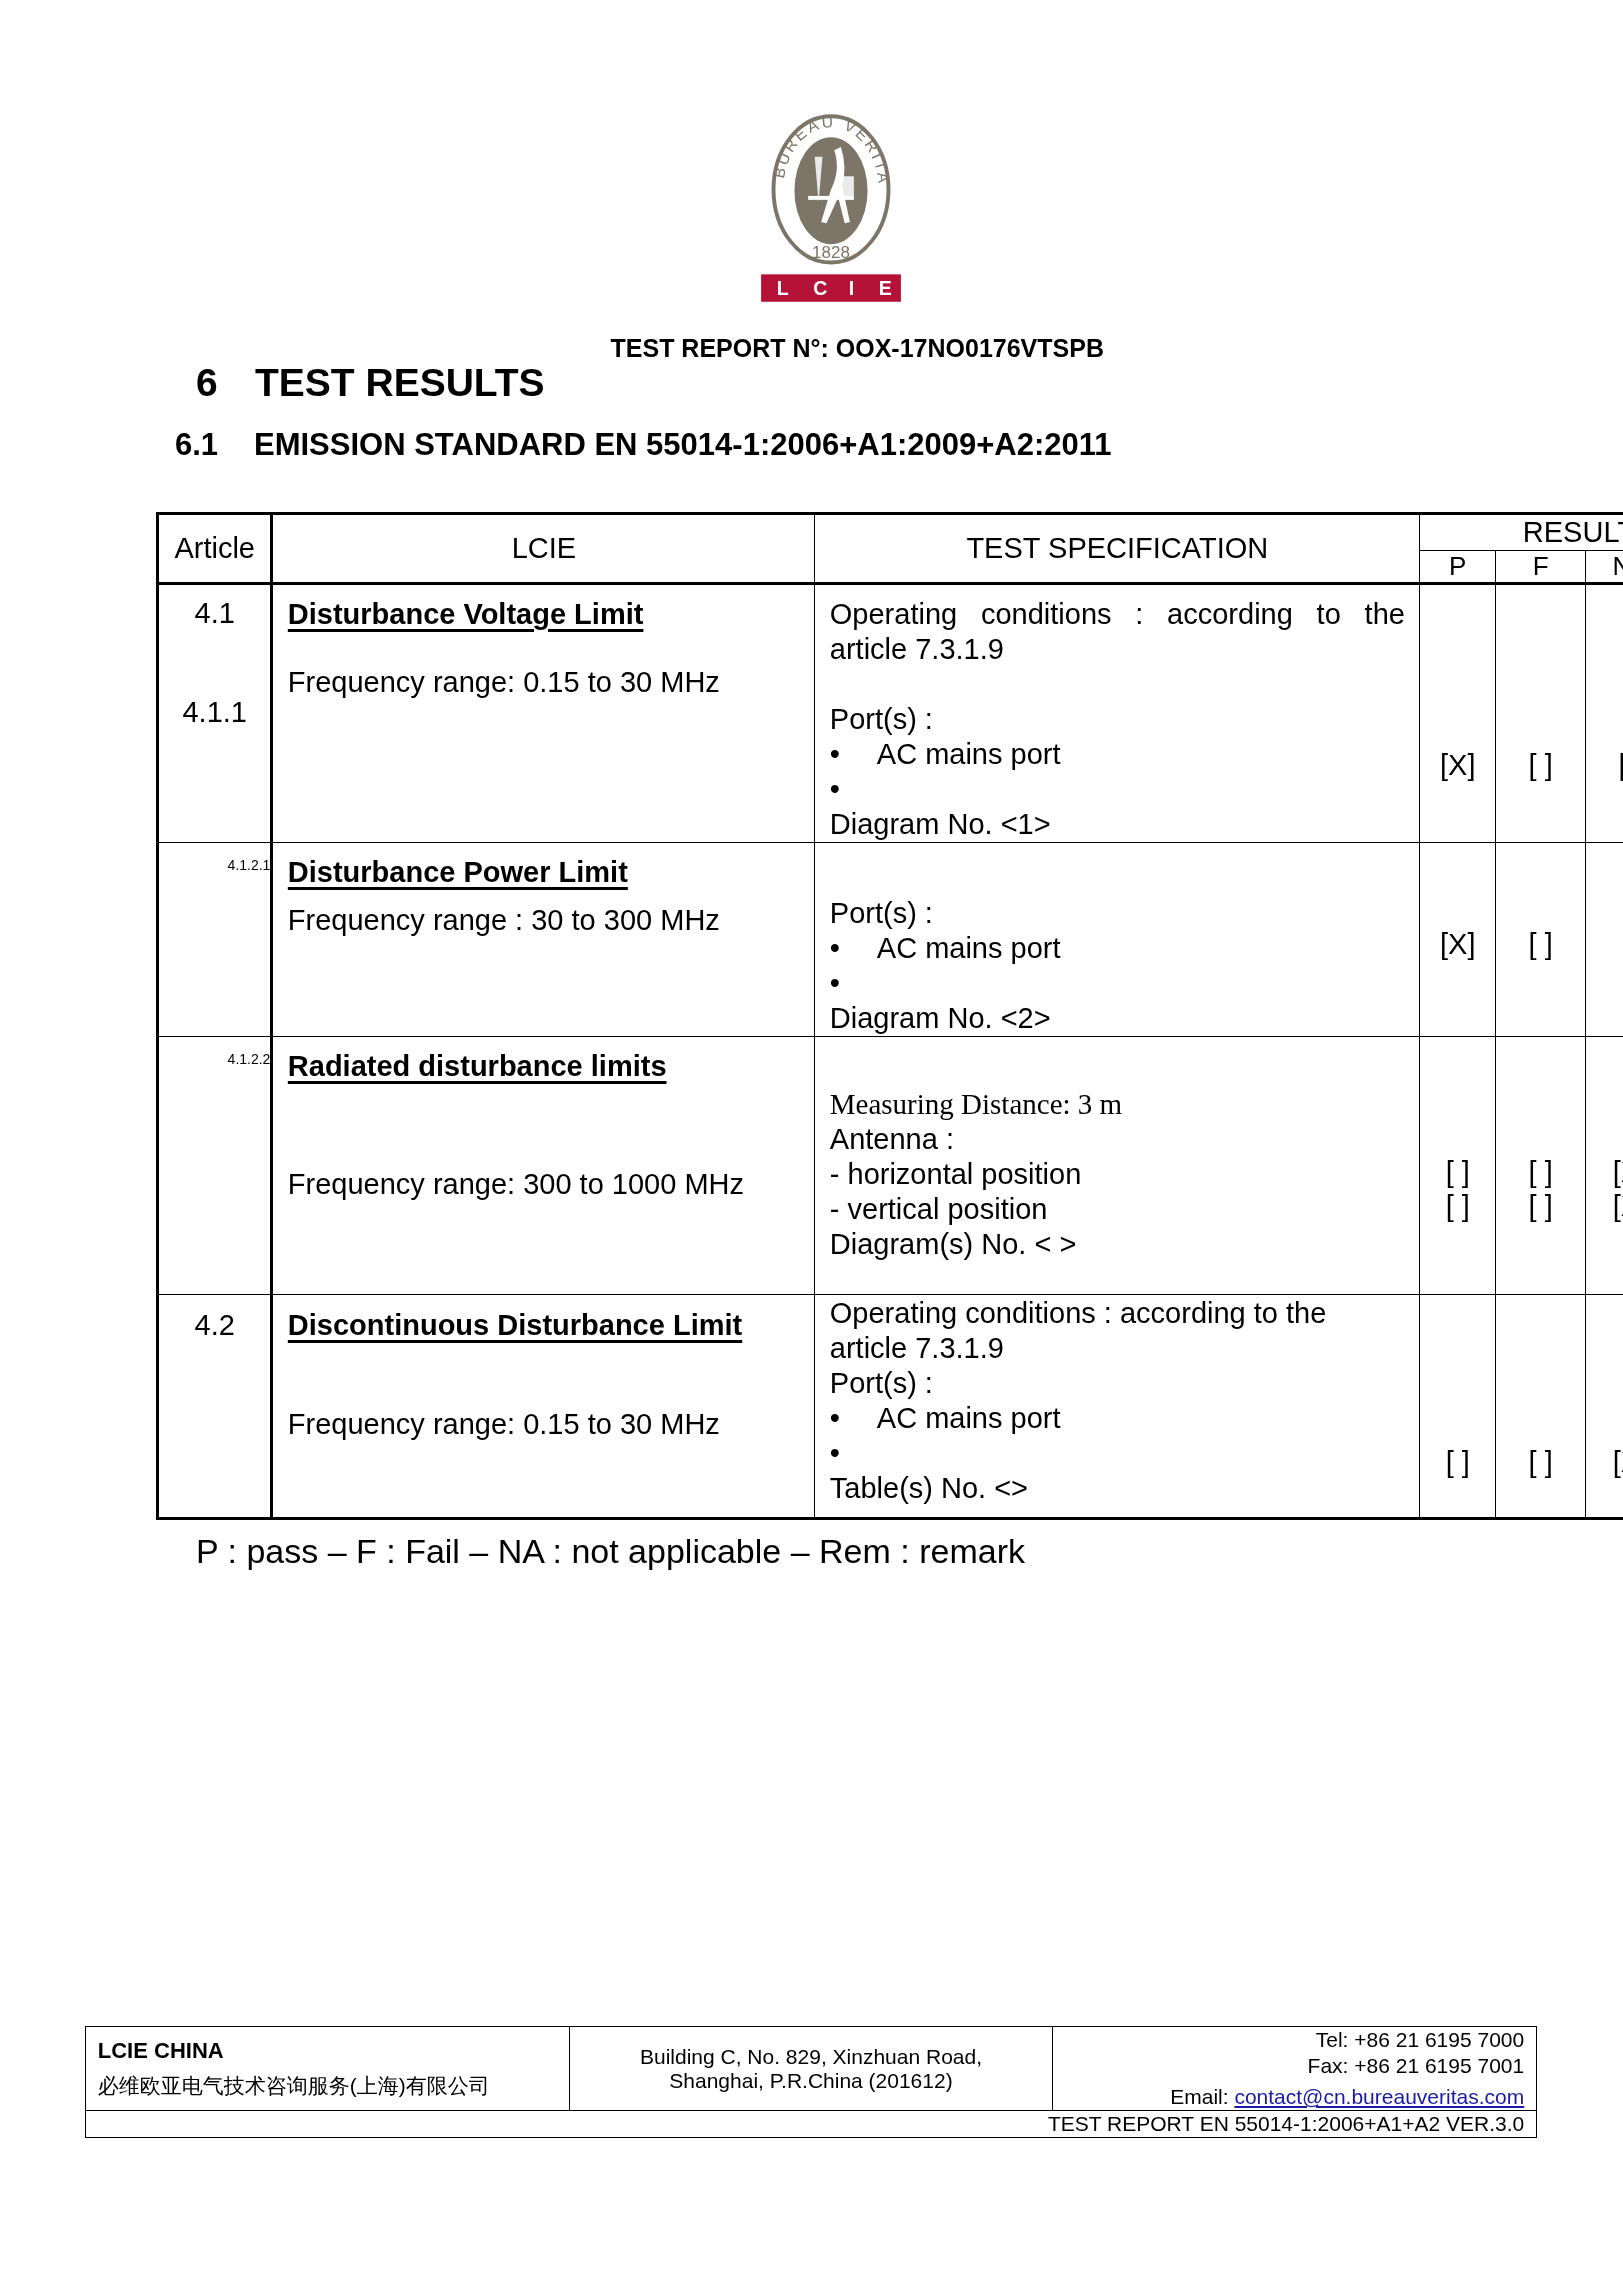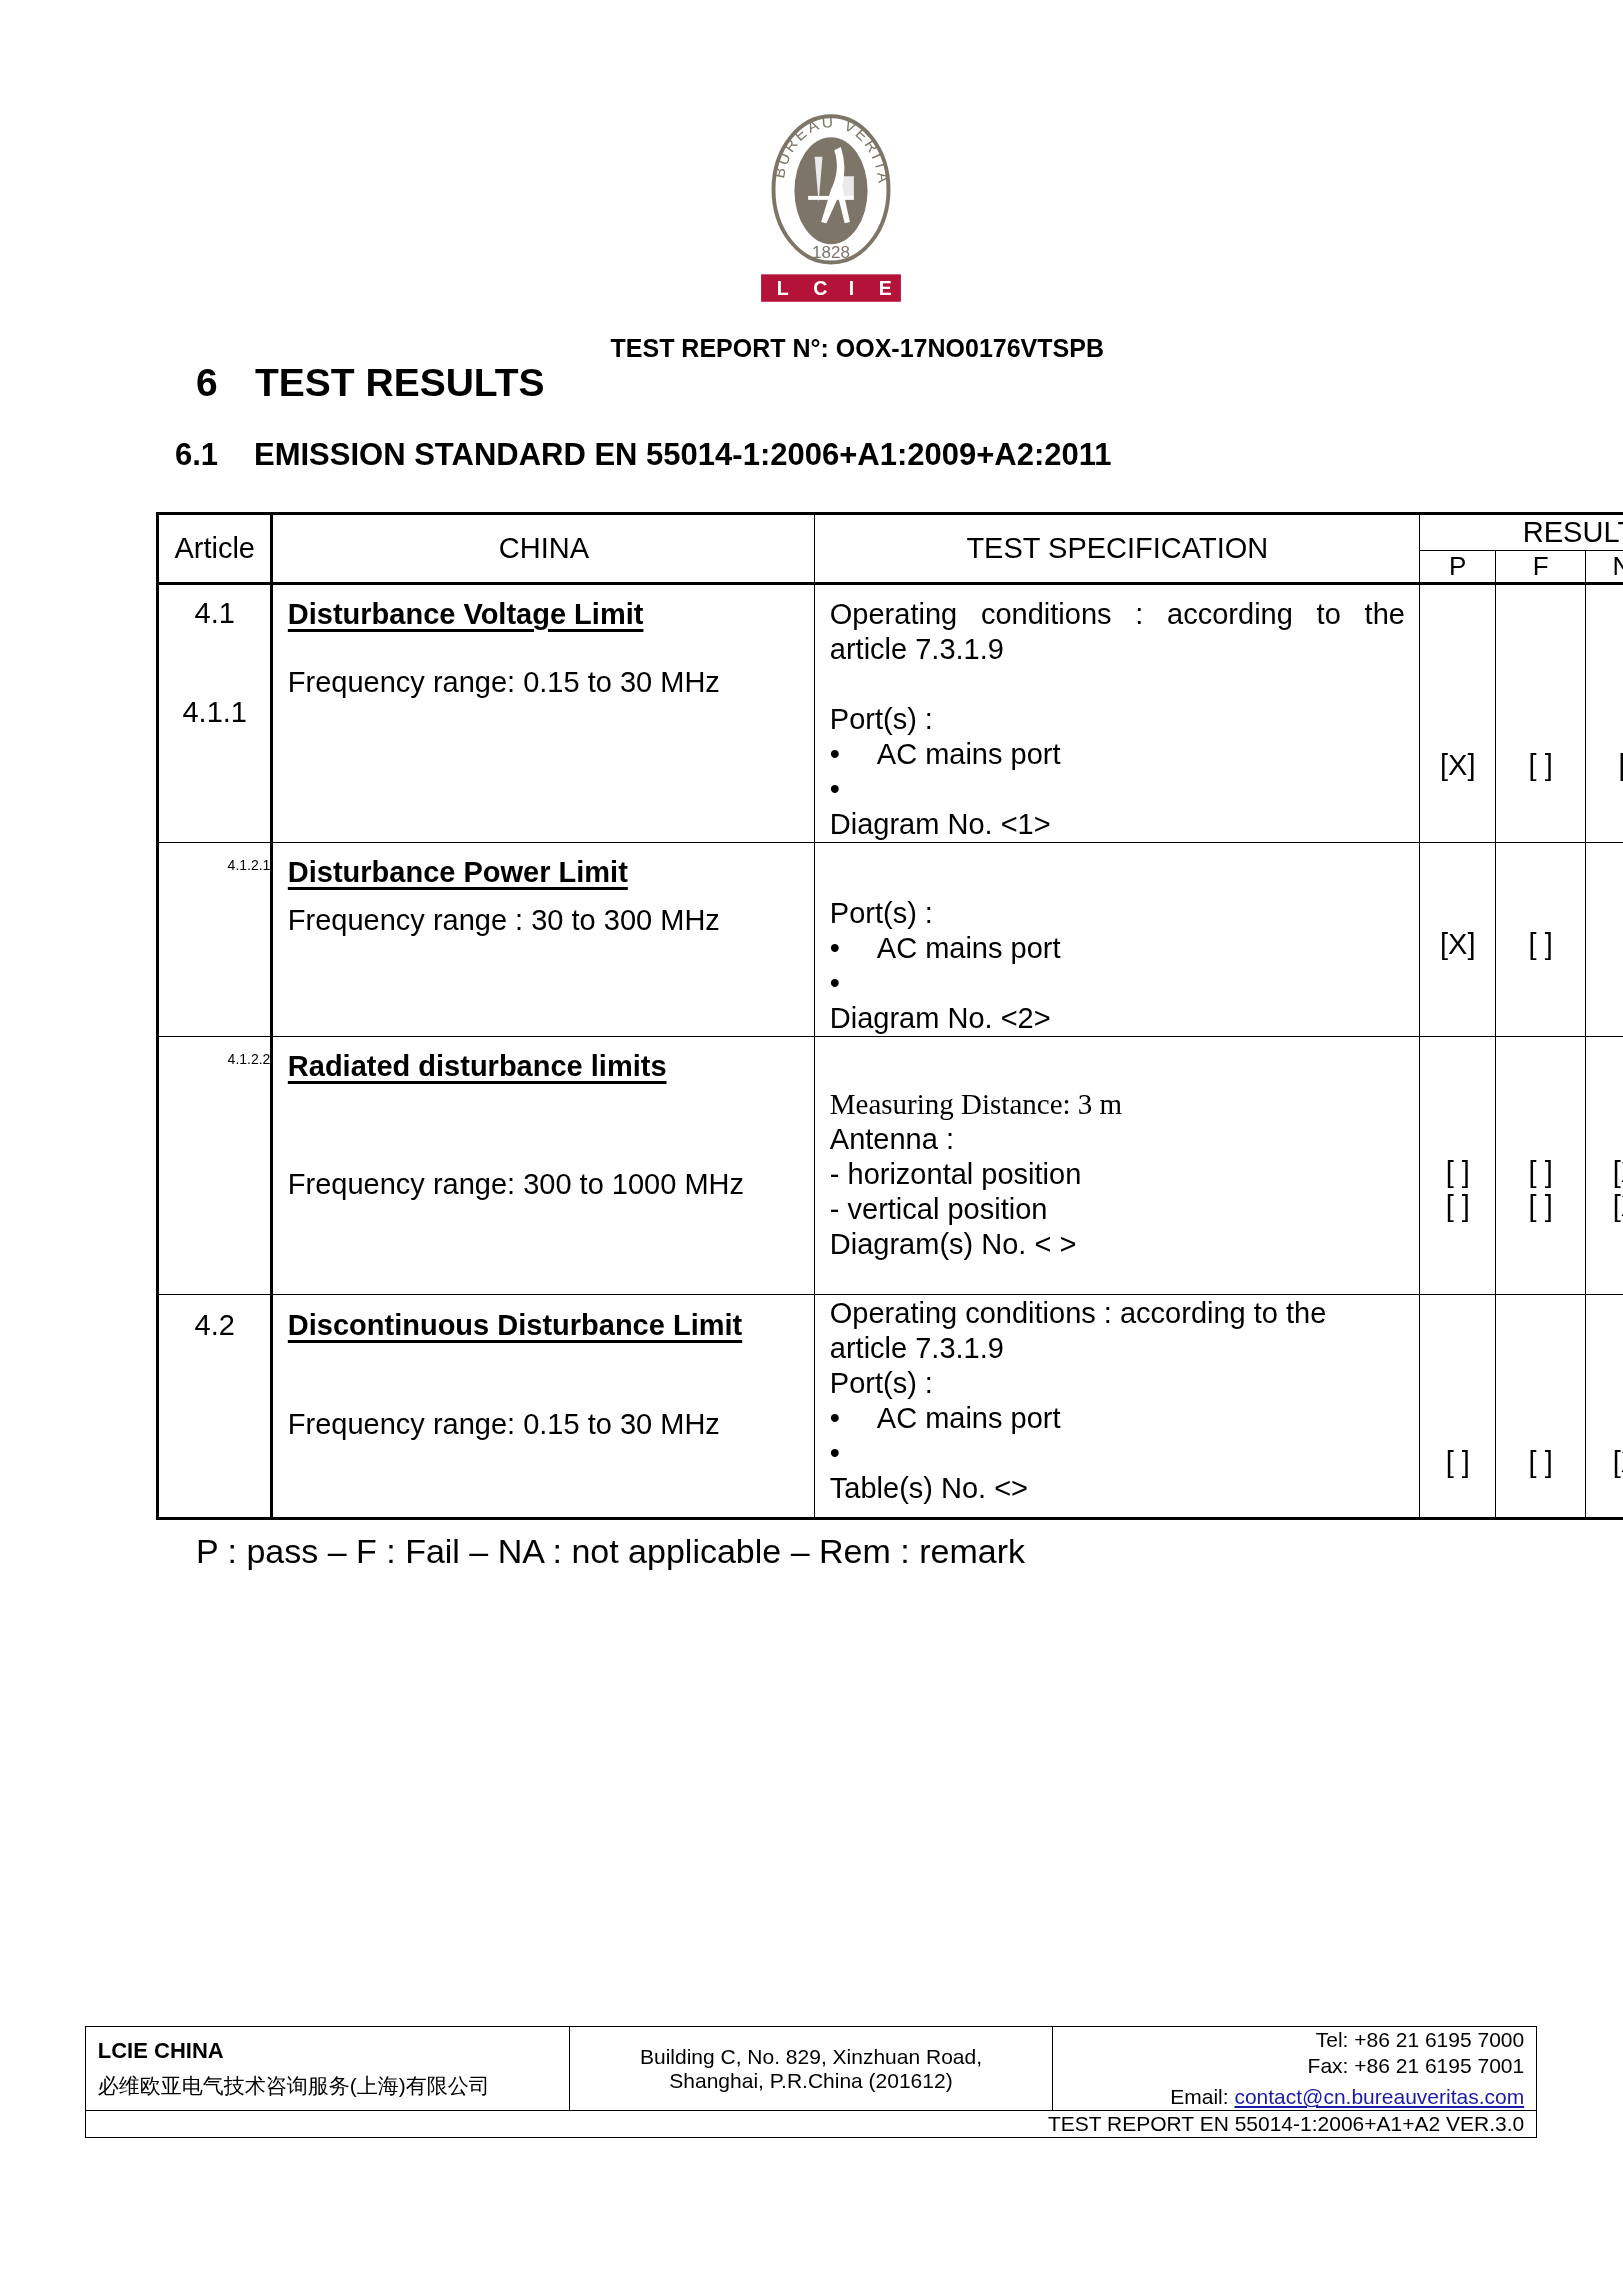--- a/index.html
+++ b/index.html
@@ -2,21 +2,21 @@
 <html style="font-size:10.5px"><head>
 <meta charset="utf-8">
 <style>
   html, body { margin:0; padding:0; background:#ffffff; }
   body { width:1623px; height:2295px; position:relative; font-family:"Liberation Sans", sans-serif; color:#000; overflow:hidden; }
   .logo { position:absolute; left:736px; top:111px; width:190px; height:196px; }
   .report-no { position:absolute; left:0; width:1623px; top:334px; text-align:center; font-weight:bold; font-size:25px; padding-left:6.5px; box-sizing:border-box; }
   .report-no span { display:inline-block; margin-left:85px; }
   .h1 { position:absolute; left:196px; top:361px; font-weight:bold; font-size:39px; }
   .h1 .num { display:inline-block; width:59px; }
-  .h2 { position:absolute; left:175px; top:437px; font-weight:bold; font-size:31px; }
+  .h2 { position:absolute; left:175px; top:427px; font-weight:bold; font-size:31px; }
   .h2 .num { display:inline-block; width:79px; }
 
   table.results { position:absolute; left:156px; top:512px; width:1604px; border-collapse:collapse; table-layout:fixed; font-size:29px; }
   table.results td, table.results th { border:1.3px solid #000; vertical-align:top; padding:0; font-weight:normal; }
   table.results { border:3.9px solid #000; }
   .col-article { width:98px; border-right:3.9px solid #000 !important; }
   .col-test { width:465px; }
   .col-spec { width:518px; }
   .col-p { width:65px; } .col-f { width:77px; } .col-na { width:77px; } .col-rem { width:71px; }
   thead th { text-align:center; vertical-align:middle !important; }
@@ -82,21 +82,21 @@
       <col class="col-test">
       <col class="col-spec">
     <col class="col-p">
       <col class="col-f">
       <col class="col-na">
       <col class="col-rem">
   </colgroup>
   <thead>
     <tr class="r1">
       <th rowspan="2" class="col-article">Article</th>
-      <th rowspan="2">CHINA</th>
+      <th rowspan="2">LCIE</th>
       <th rowspan="2">TEST SPECIFICATION</th>
       <th colspan="4">RESULTS</th>
     </tr>
     <tr class="r2">
       <th>P</th>
       <th>F</th>
       <th>NA</th>
       <th>Rem</th>
     </tr>
   </thead>

